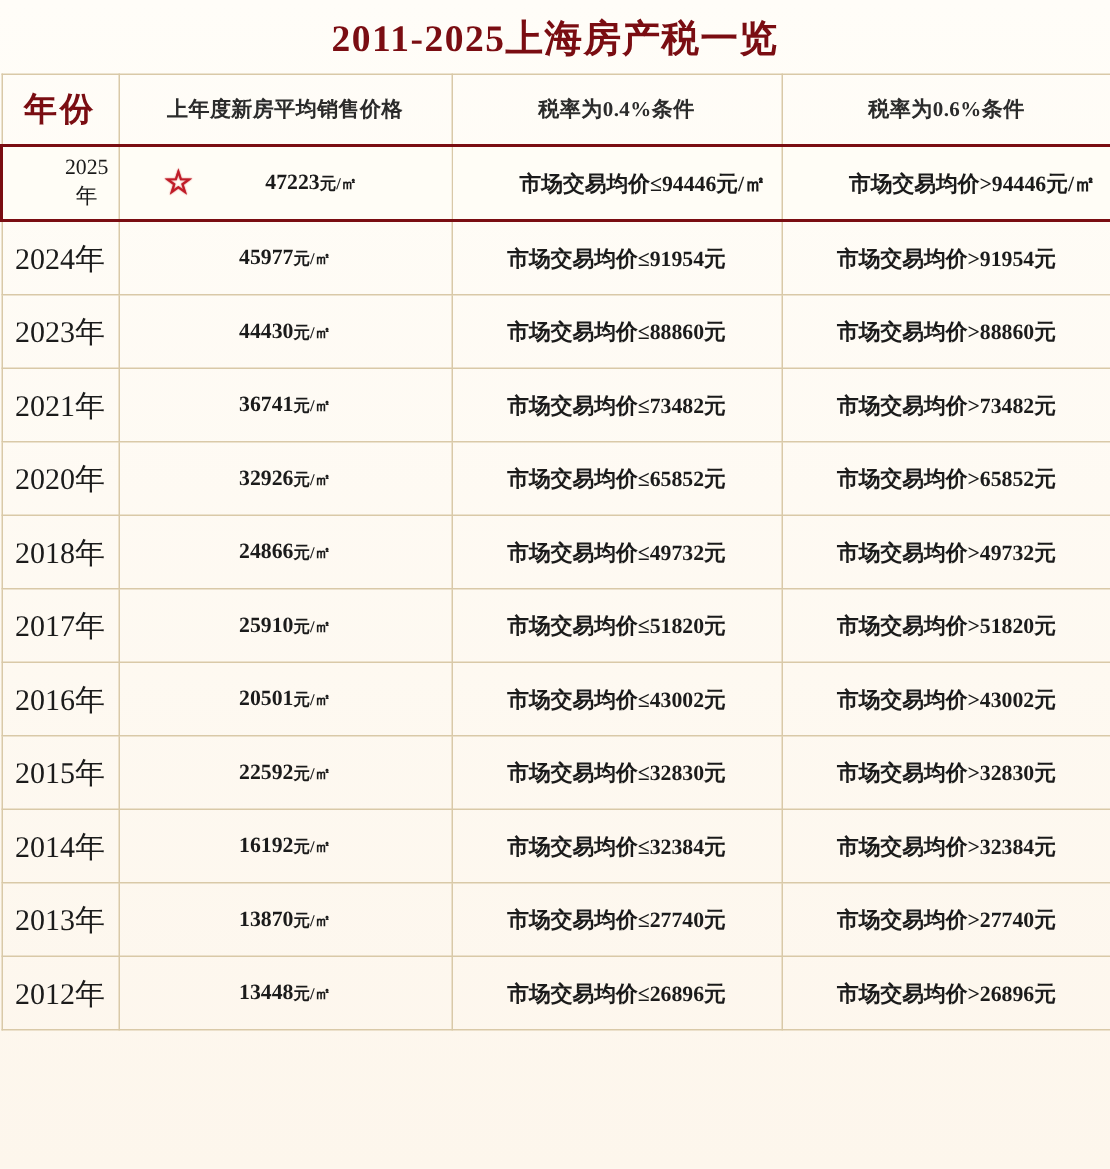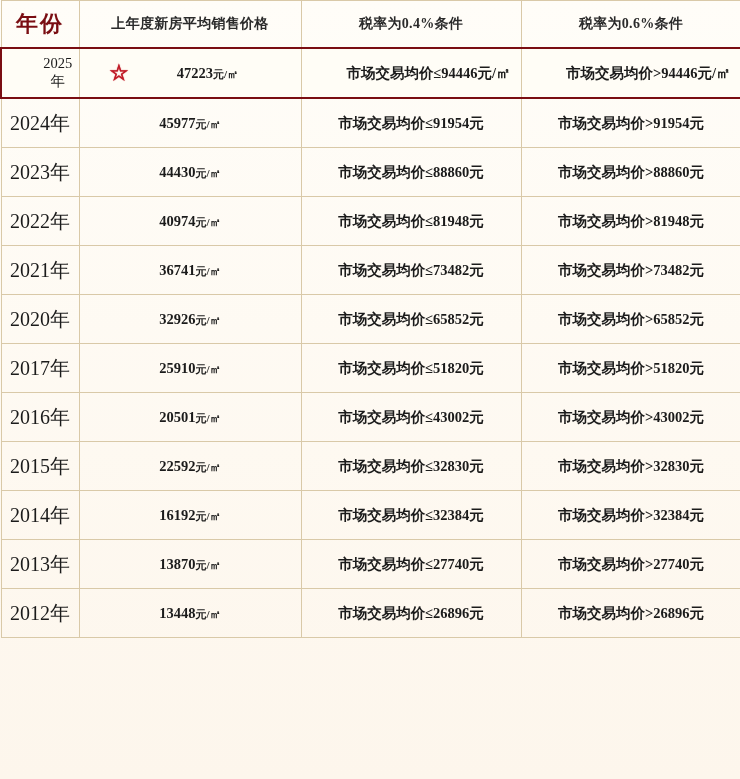--- a/index.html
+++ b/index.html
@@ -96,20 +96,21 @@
     background: #fffdf6;
   }
   tr.highlight td:first-child { border-left: 2px solid #7a0d12; }
   tr.highlight td:last-child { border-right: 2px solid #7a0d12; }
   tr.highlight td { font-size: 14.5px; padding-left: 36px; }
 </style>
 </head>
 <body>
 
 <div class="sheet">
+  <div class="title">2011-2025上海房产税一览</div>
 
   <table class="tax-table">
     <colgroup>
       <col class="c0">
         <col class="c1">
         <col class="c2">
         <col class="c3">
     </colgroup>
     <thead>
       <tr>
@@ -132,38 +133,38 @@
           <td>市场交易均价≤91954元</td>
           <td>市场交易均价&gt;91954元</td>
         </tr>
         <tr>
           <td class="year-cell">2023年</td>
           <td class="price-cell"><span>44430</span><span class="unit">元/㎡</span></td>
           <td>市场交易均价≤88860元</td>
           <td>市场交易均价&gt;88860元</td>
         </tr>
         <tr>
-          <td class="year-cell">2022年</td>
-          <td class="price-cell"><span>40974</span><span class="unit">元/㎡</span></td>
-          <td>市场交易均价≤81948元</td>
-          <td>市场交易均价&gt;81948元</td>
-        </tr>
-        <tr>
           <td class="year-cell">2021年</td>
           <td class="price-cell"><span>36741</span><span class="unit">元/㎡</span></td>
           <td>市场交易均价≤73482元</td>
           <td>市场交易均价&gt;73482元</td>
         </tr>
         <tr>
           <td class="year-cell">2020年</td>
           <td class="price-cell"><span>32926</span><span class="unit">元/㎡</span></td>
           <td>市场交易均价≤65852元</td>
           <td>市场交易均价&gt;65852元</td>
         </tr>
         <tr>
+          <td class="year-cell">2018年</td>
+          <td class="price-cell"><span>24866</span><span class="unit">元/㎡</span></td>
+          <td>市场交易均价≤49732元</td>
+          <td>市场交易均价&gt;49732元</td>
+        </tr>
+        <tr>
           <td class="year-cell">2017年</td>
           <td class="price-cell"><span>25910</span><span class="unit">元/㎡</span></td>
           <td>市场交易均价≤51820元</td>
           <td>市场交易均价&gt;51820元</td>
         </tr>
         <tr>
           <td class="year-cell">2016年</td>
           <td class="price-cell"><span>20501</span><span class="unit">元/㎡</span></td>
           <td>市场交易均价≤43002元</td>
           <td>市场交易均价&gt;43002元</td>

